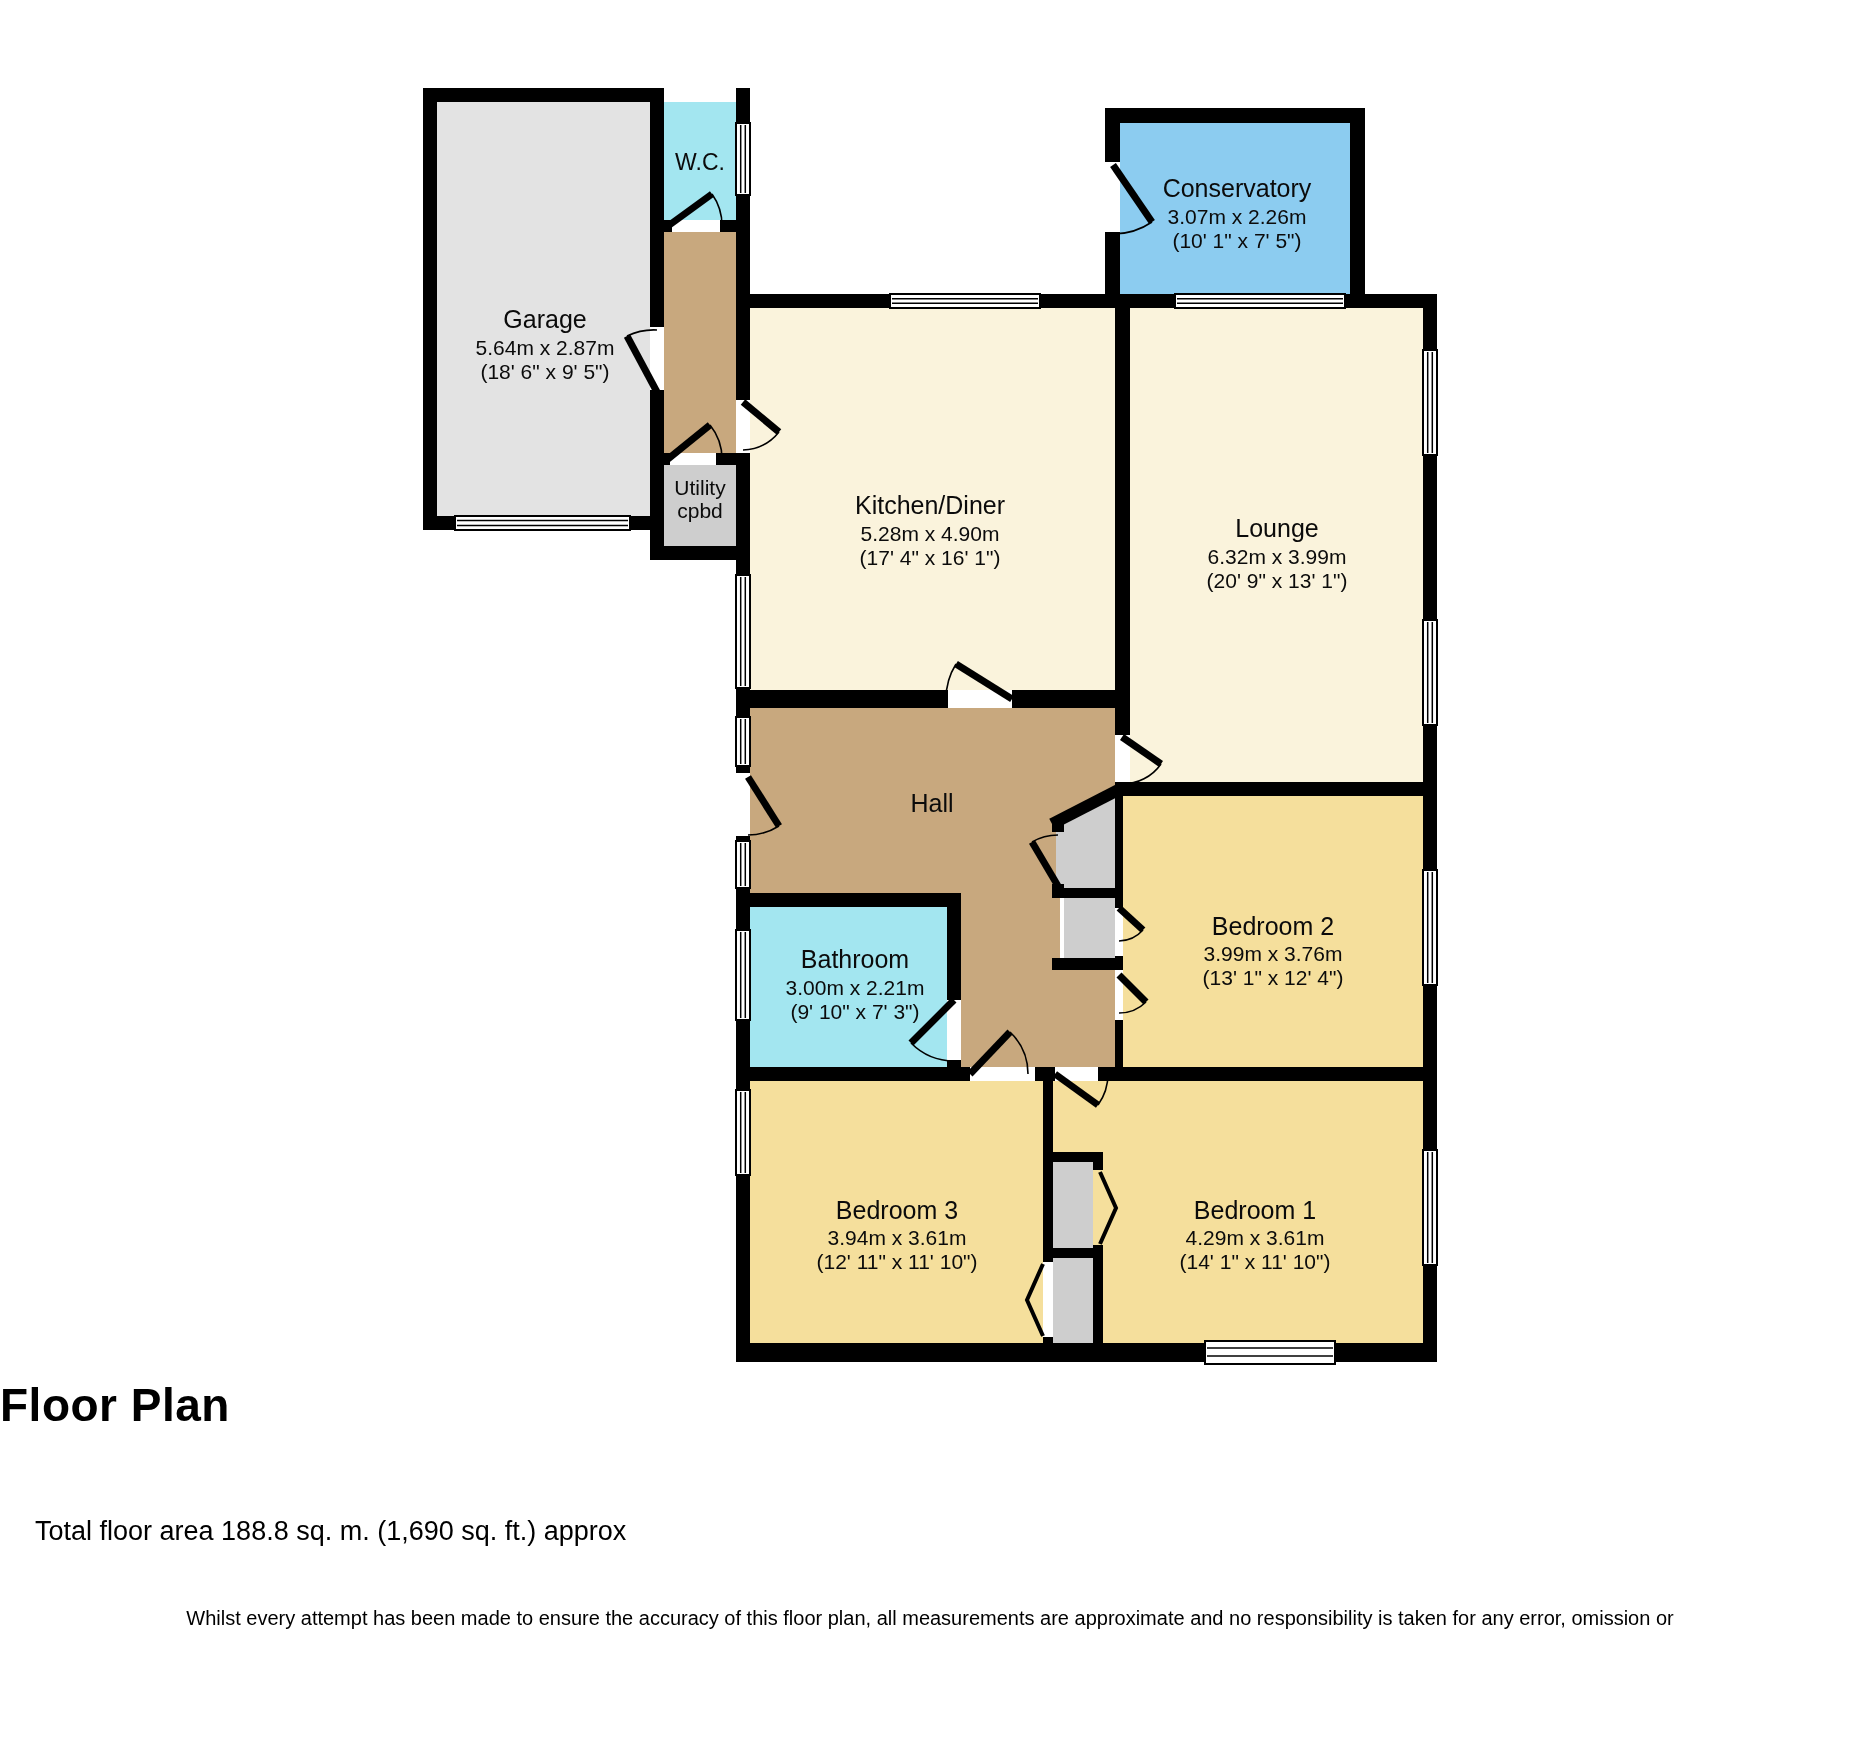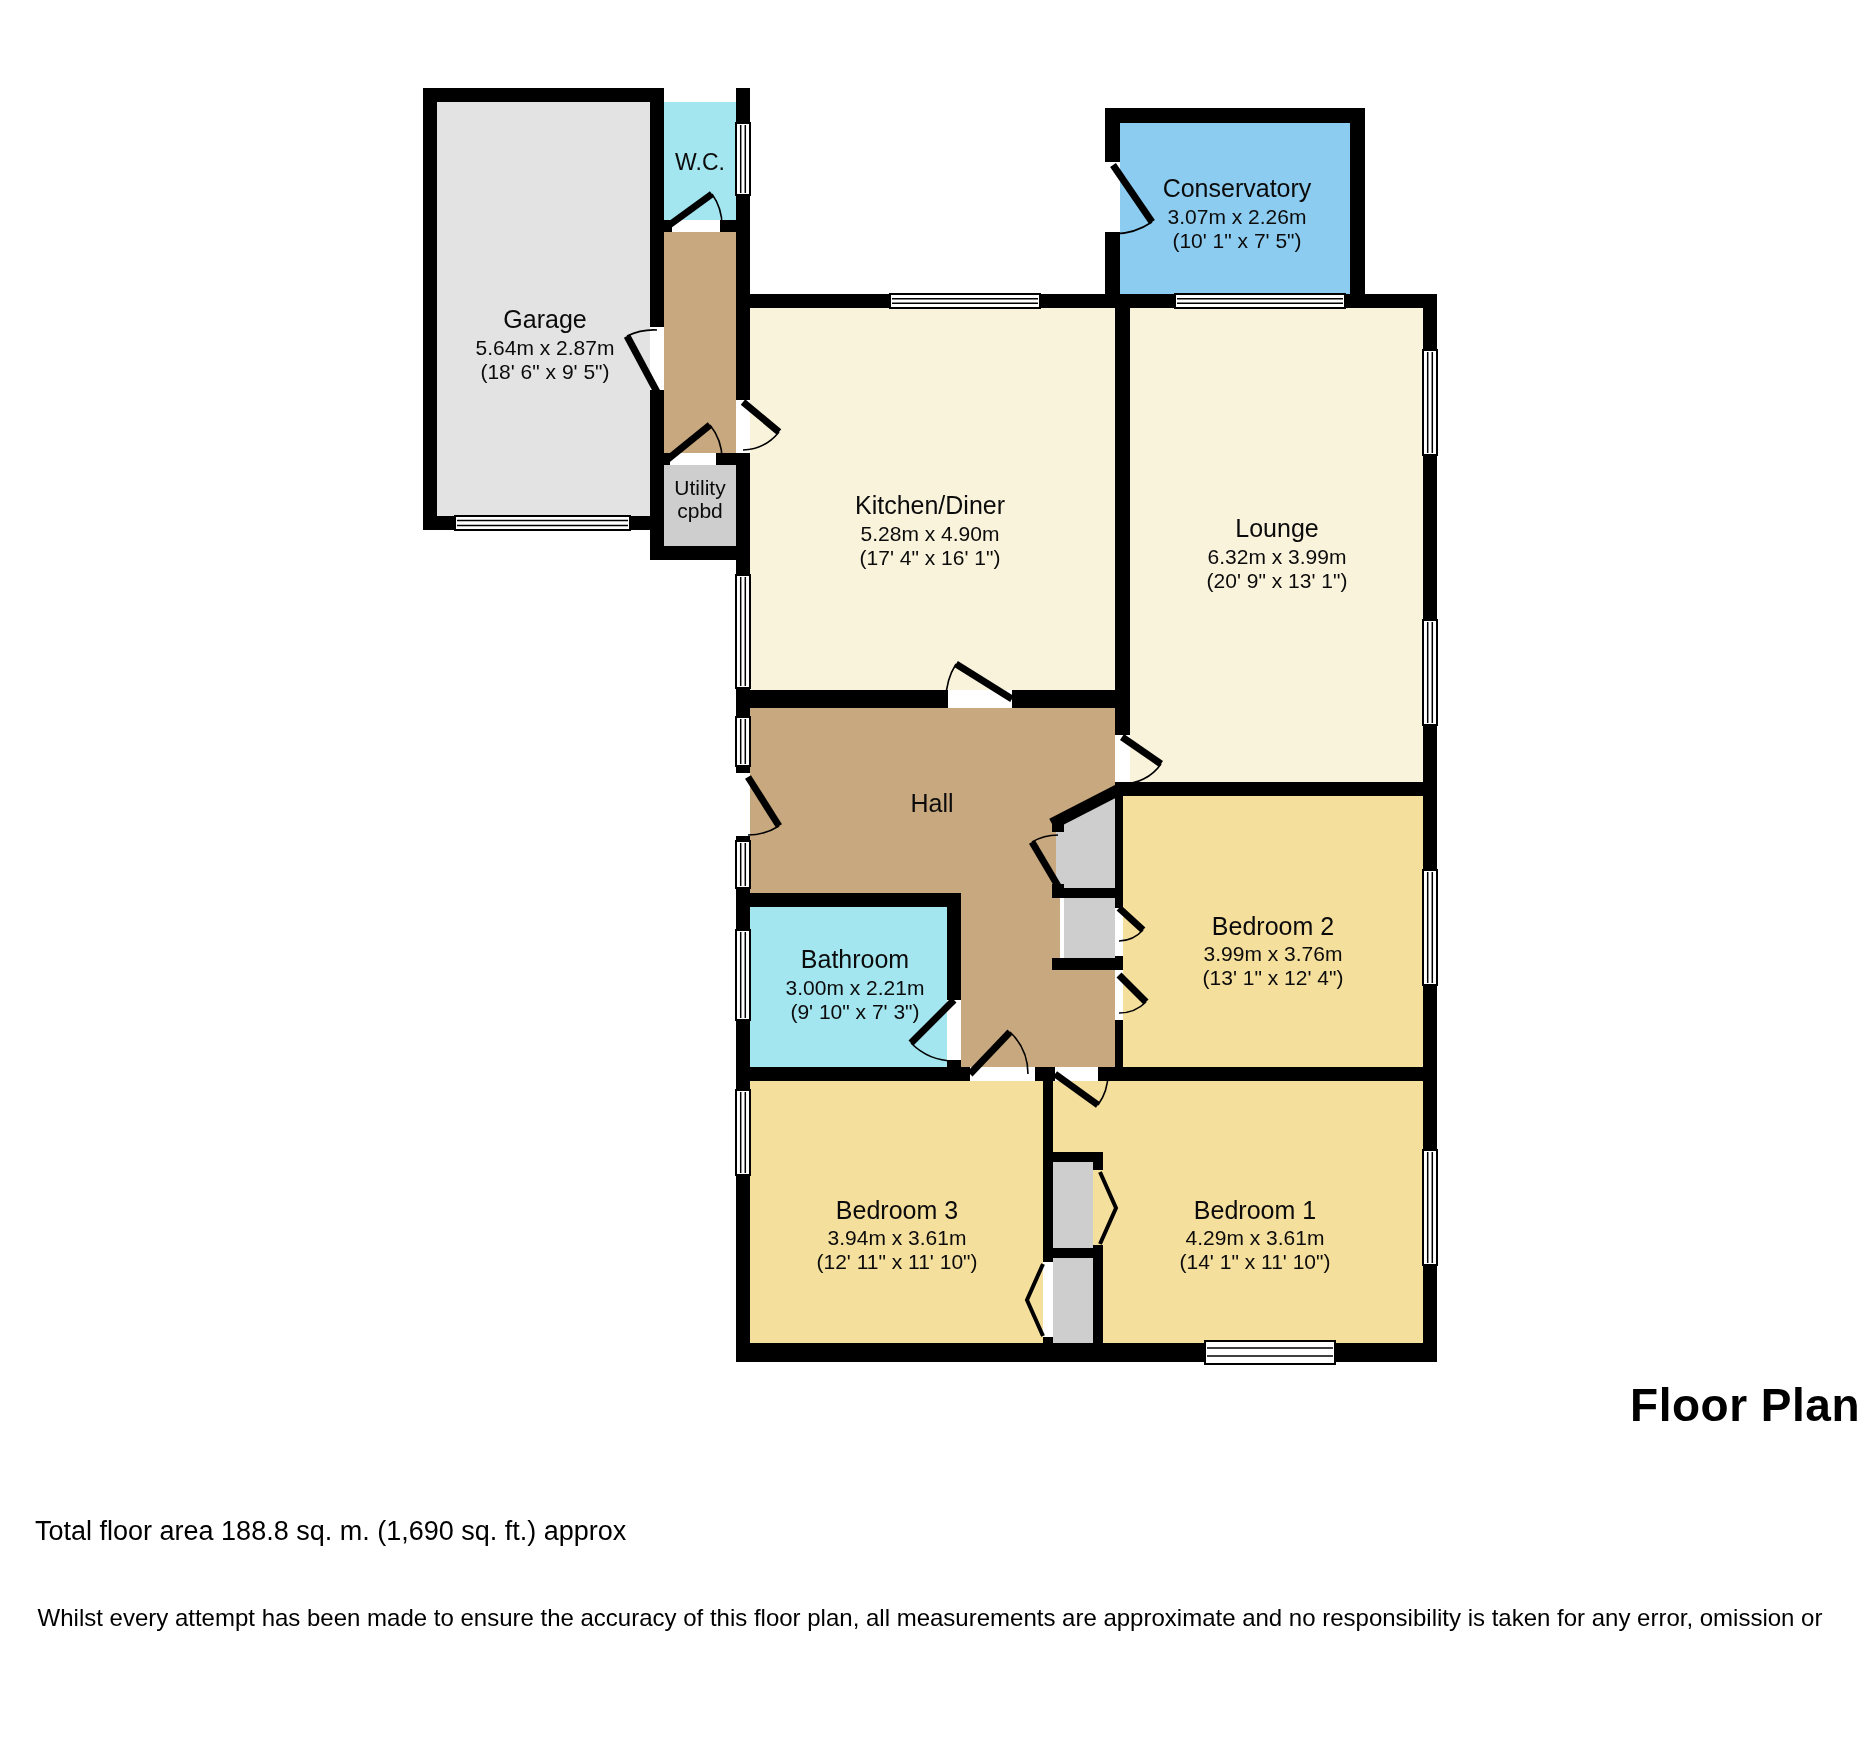--- a/index.html
+++ b/index.html
@@ -10,25 +10,25 @@
   .wall-line{stroke:#000000;}
   .win{fill:#ffffff;stroke:#000000;stroke-width:2;}
   .winline{stroke:#000000;stroke-width:1.5;}
   .leaf{stroke:#000000;stroke-width:7;}
   .arc{fill:none;stroke:#000000;stroke-width:1.6;}
   .chev{fill:none;stroke:#000000;stroke-width:4;}
   text{fill:#0b0b0b;}
   .rname{font-size:25px;}
   .rdim{font-size:21px;}
   .rname-sm{font-size:23px;}
-  .plan-title{position:absolute;left:0;top:1378px;width:1860px;text-align:right;
+  .plan-title{position:absolute;left:0;top:1378px;width:1860px;text-align:left;
               font-size:46px;font-weight:bold;letter-spacing:0.5px;}
   .total-area{position:absolute;left:35px;top:1516px;font-size:27px;}
   .disclaimer{position:absolute;left:0;top:1604px;width:1860px;text-align:center;
-              font-size:24px;line-height:28px;}
+              font-size:20px;line-height:28px;}
 </style>
 </head>
 <body>
 
 <svg width="1860" height="1745" viewBox="0 0 1860 1745">
 
   <g>
     <rect x="437" y="102" width="213" height="414" fill="#e3e3e3"></rect>
     <rect x="664" y="102" width="72" height="118" fill="#a3e6f0"></rect>
     <rect x="664" y="232" width="72" height="221" fill="#c8a87e"></rect>

